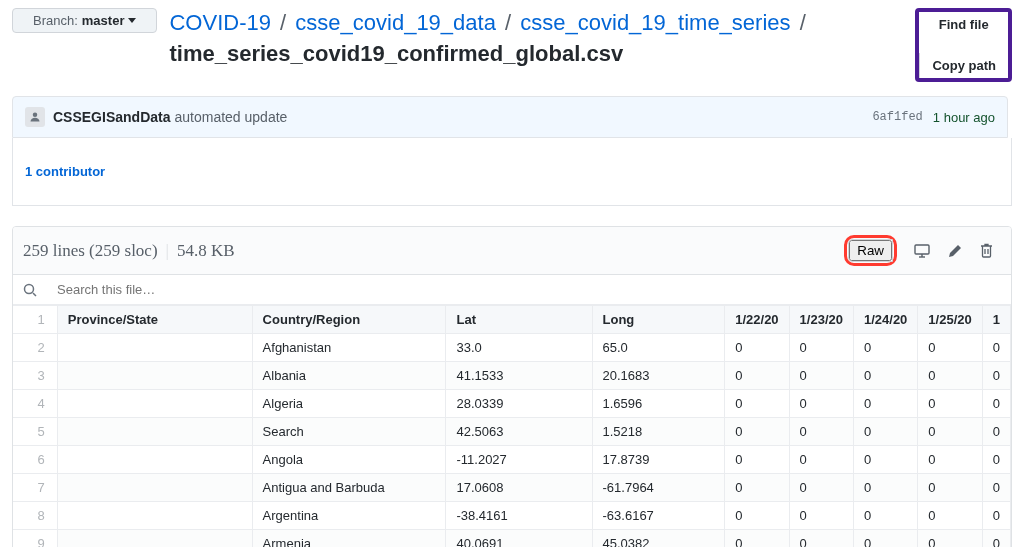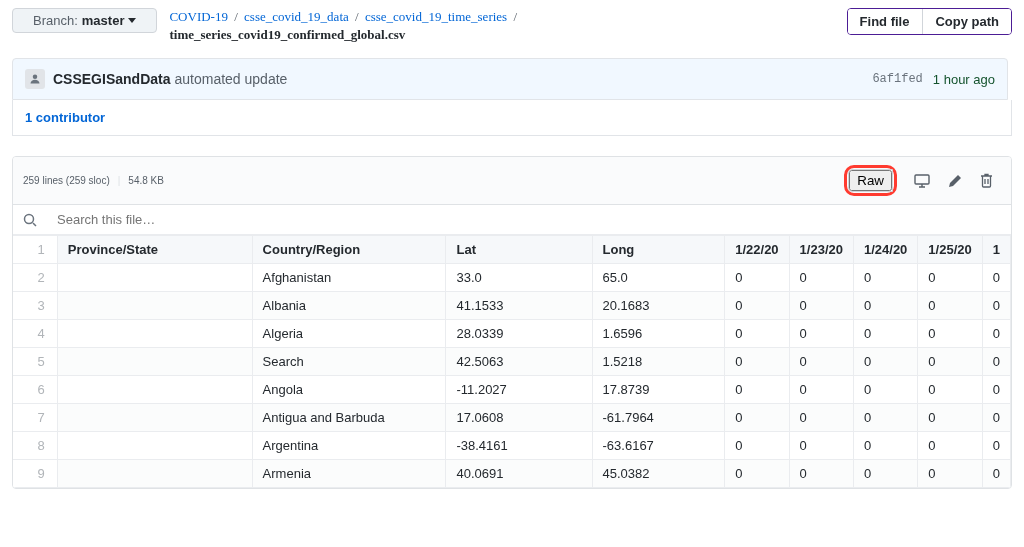--- a/index.html
+++ b/index.html
@@ -34,35 +34,35 @@
   .branch-btn b { color: #24292e; font-weight: 600;}
   .tri-down {
     width: 0; height: 0;
     border-left: 4px solid transparent;
     border-right: 4px solid transparent;
     border-top: 5px solid #24292e;
     display: inline-block;
   }
   .breadcrumb-wrap { flex: 1; }
   .breadcrumb {
-    font-size: 13px;
+    font-size: 22px;
     line-height: 1.4;
     color: #586069;
     word-break: break-word;
-    font-family: Liberation Serif, serif;
   }
   .breadcrumb a { color: #0366d6; text-decoration: none; font-weight: 400;}
   .breadcrumb .sep { color: #586069; padding: 0 3px;}
   .breadcrumb .filename { color: #24292e; font-weight: 600;}
   .top-actions {
     display: flex;
-    gap: 1px;
-    border: 1px solid #4c1d95;
+    gap: 16px;
+    border: 4px solid #4c1d95;
     border-radius: 4px;
     overflow: hidden;
+    flex-direction: column;
   }
   .top-actions button {
     background: #fff;
     border: none;
     padding: 5px 12px;
     font-size: 13px;
     font-weight: 600;
     cursor: pointer;
     color: #24292e;
   }
@@ -95,41 +95,41 @@
     margin-left: auto;
     font-family: SFMono-Regular, Consolas, "Liberation Mono", Menlo, monospace;
     font-size: 12px;
     color: #6a737d;
   }
   .commit-bar .age { color: #14532d; font-size: 13px; margin-left: 10px;}
   .contributors {
     margin: 0 12px;
     border: 1px solid #e1e4e8;
     border-top: none;
-    padding: 10px 12px;
+    padding: 26px 12px;
     font-size: 13px;
   }
   .contributors a { color: #0366d6; text-decoration: none; font-weight: 600;}
 
   .file-box {
     margin: 20px 12px 0 12px;
     border: 1px solid #dfe2e5;
     border-radius: 4px;
     overflow: hidden;
   }
   .file-header {
     display: flex;
     align-items: center;
     padding: 8px 10px;
     background: #fafbfc;
     border-bottom: 1px solid #dfe2e5;
   }
   .file-info {
-    font-family: Liberation Sans, sans-serif;
-    font-size: 10px;
+    font-family: Liberation Serif, serif;
+    font-size: 17px;
     color: #586069;
     display: flex;
     align-items: center;
     gap: 8px;
   }
   .file-info .divider {
     color: #dfe2e5;
   }
   .btn-group {
     margin-left: auto;

